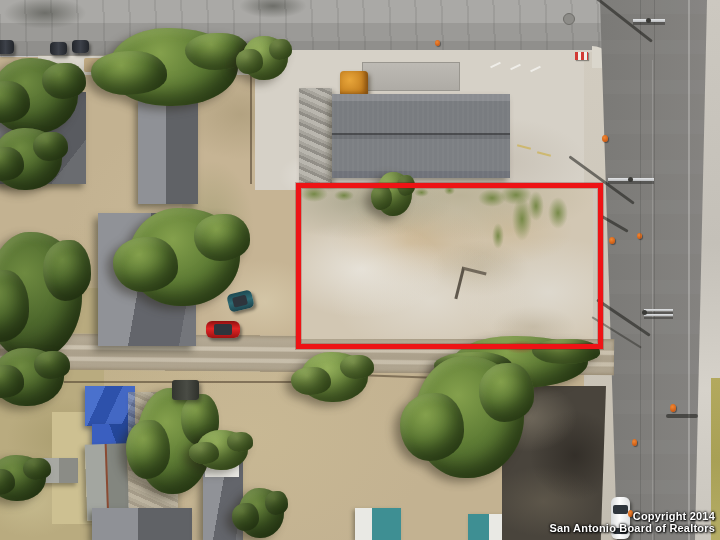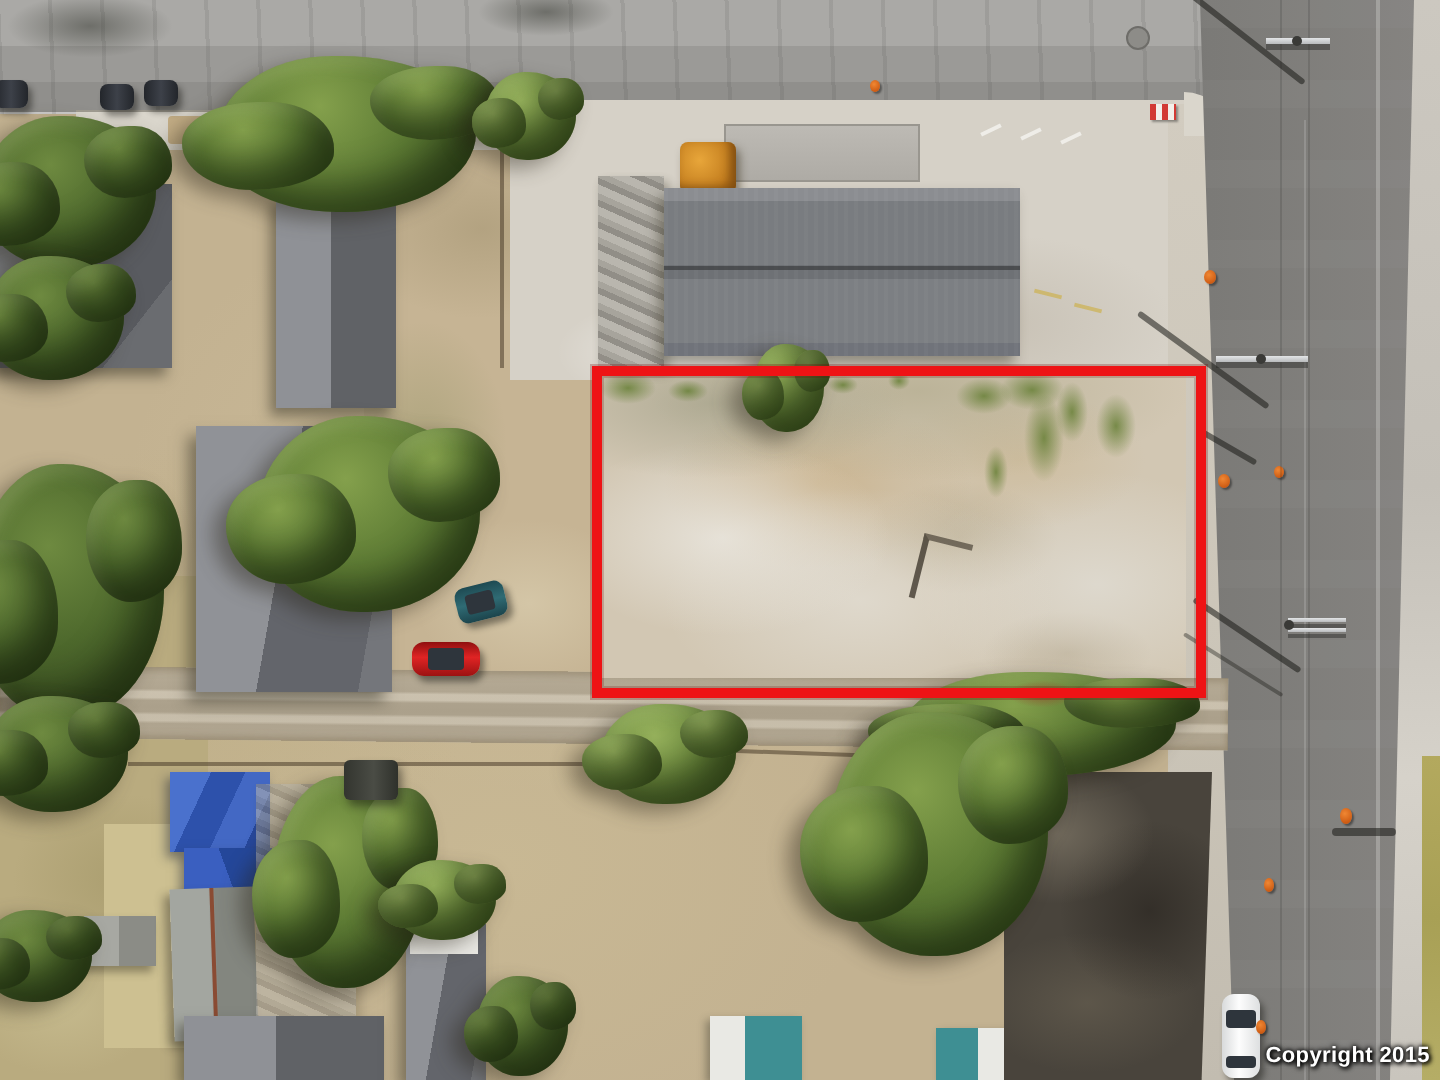--- a/index.html
+++ b/index.html
@@ -259,16 +259,17 @@
   <div class="abs pole-shadow" style="left:594px;top:230px;width:34px;height:3px;transform:rotate(30deg);transform-origin:right center;"></div>
   <div class="abs pole-shadow" style="left:586px;top:334px;width:64px;height:3px;transform:rotate(34deg);transform-origin:right center;"></div>
   <div class="abs pole-arm" style="left:644px;top:309px;width:29px;height:2px;"></div>
   <div class="abs pole-arm" style="left:644px;top:314px;width:29px;height:2px;"></div>
   <div class="abs pole-shadow" style="left:592px;top:316px;width:58px;height:2px;transform:rotate(32deg);transform-origin:left center;opacity:.7;"></div>
   <div class="abs pole-dot" style="left:642px;top:310px;width:5px;height:5px;"></div>
 
   <div class="abs boundary" style="left: 296px; top: 183px; width: 297px; height: 156px; border-color: rgb(238, 19, 21); border-width: 5px;"></div>
 
   <div class="abs watermark" style="color: rgb(255, 255, 255);">
-    <div>Copyright 2015</div>
+    <div>Copyright 2014</div>
+    <div>San Antonio Board of Realtors</div>
   </div>
 
 </div>
 
 </body></html>

